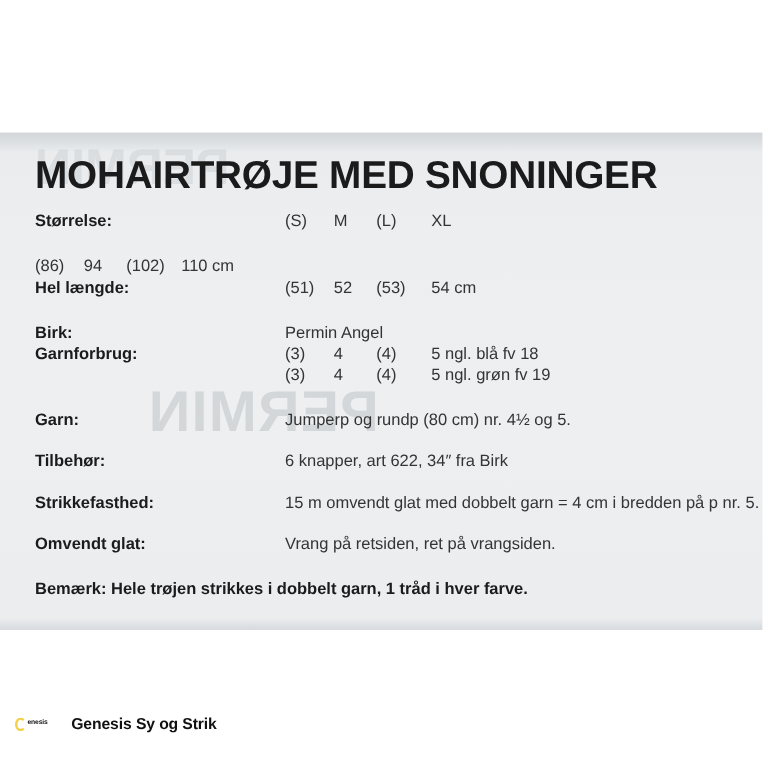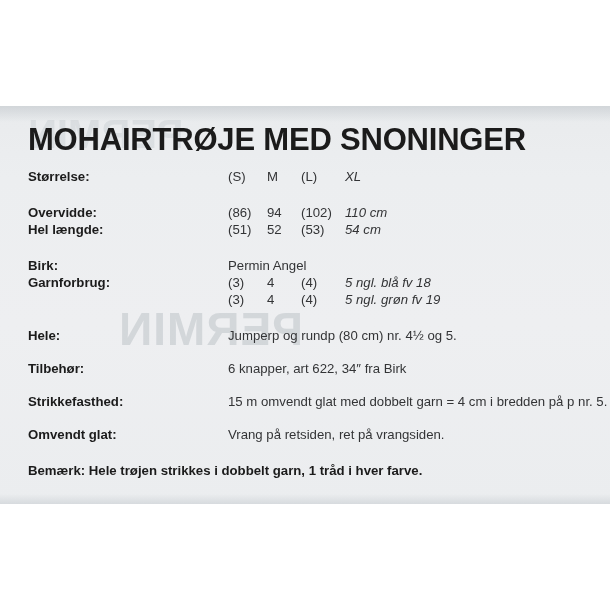--- a/index.html
+++ b/index.html
@@ -117,21 +117,21 @@
     flex: 1 1 auto;
     display: flex;
     align-items: flex-start;
     color: #333436;
   }
   .row .values.plain { display: block; }
 
   .c-s  { width: 39px; flex: 0 0 39px; }
   .c-m  { width: 34px; flex: 0 0 34px; }
   .c-l  { width: 44px; flex: 0 0 44px; }
-  .c-xl { flex: 0 0 auto; font-style: italic; }
+  .c-xl { flex: 0 0 auto; }
   .gap-md { height: 16px; }
   .gap-lg { height: 19px; }
 
   .note {
     font-size: 13.2px;
     line-height: 17px;
     font-weight: bold;
     color: #1b1b1b;
     white-space: nowrap;
   }
@@ -203,21 +203,20 @@
             <div class="c-s">(S)</div>
             <div class="c-m">M</div>
             <div class="c-l">(L)</div>
             <div class="c-xl">XL</div>
           </div>
         </div>
 
         <div class="gap-lg"></div>
 
         <div class="row">
-          <div class="label">Overvidde:</div>
           <div class="values">
             <div class="c-s">(86)</div>
             <div class="c-m">94</div>
             <div class="c-l">(102)</div>
             <div class="c-xl">110 cm</div>
           </div>
         </div>
 
         <div class="row">
           <div class="label">Hel længde:</div>
@@ -252,21 +251,21 @@
             <div class="c-s">(3)</div>
             <div class="c-m">4</div>
             <div class="c-l">(4)</div>
             <div class="c-xl">5 ngl. grøn fv 19</div>
           </div>
         </div>
 
         <div class="gap-lg"></div>
 
         <div class="row">
-          <div class="label">Hele:</div>
+          <div class="label">Garn:</div>
           <div class="values plain">Jumperp og rundp (80 cm) nr. 4½ og 5.</div>
         </div>
 
         <div class="gap-md"></div>
 
         <div class="row">
           <div class="label">Tilbehør:</div>
           <div class="values plain">6 knapper, art 622, 34″ fra Birk</div>
         </div>
 
@@ -287,14 +286,21 @@
         </div>
 
         <div class="gap-lg"></div>
 
         <div class="note">Bemærk: Hele trøjen strikkes i dobbelt garn, 1 tråd i hver farve.</div>
 
       </div>
     </div>
   </div>
 
+  <div class="footer">
+    <div class="logo">
+      <span class="g-mark"></span>
+      <span class="g-text">enesis</span>
+    </div>
+    <div class="footer-text">Genesis Sy og Strik</div>
+  </div>
 
 </div>
 
 </body></html>

